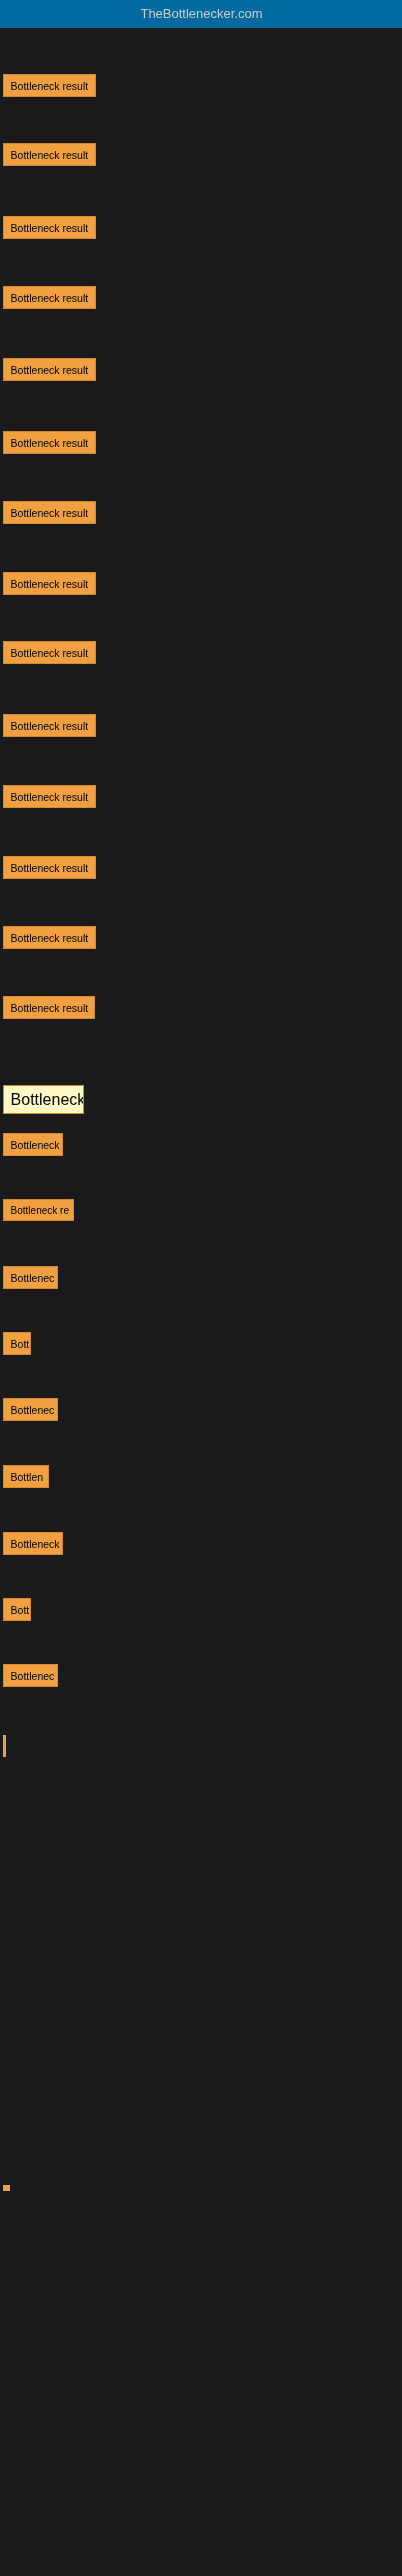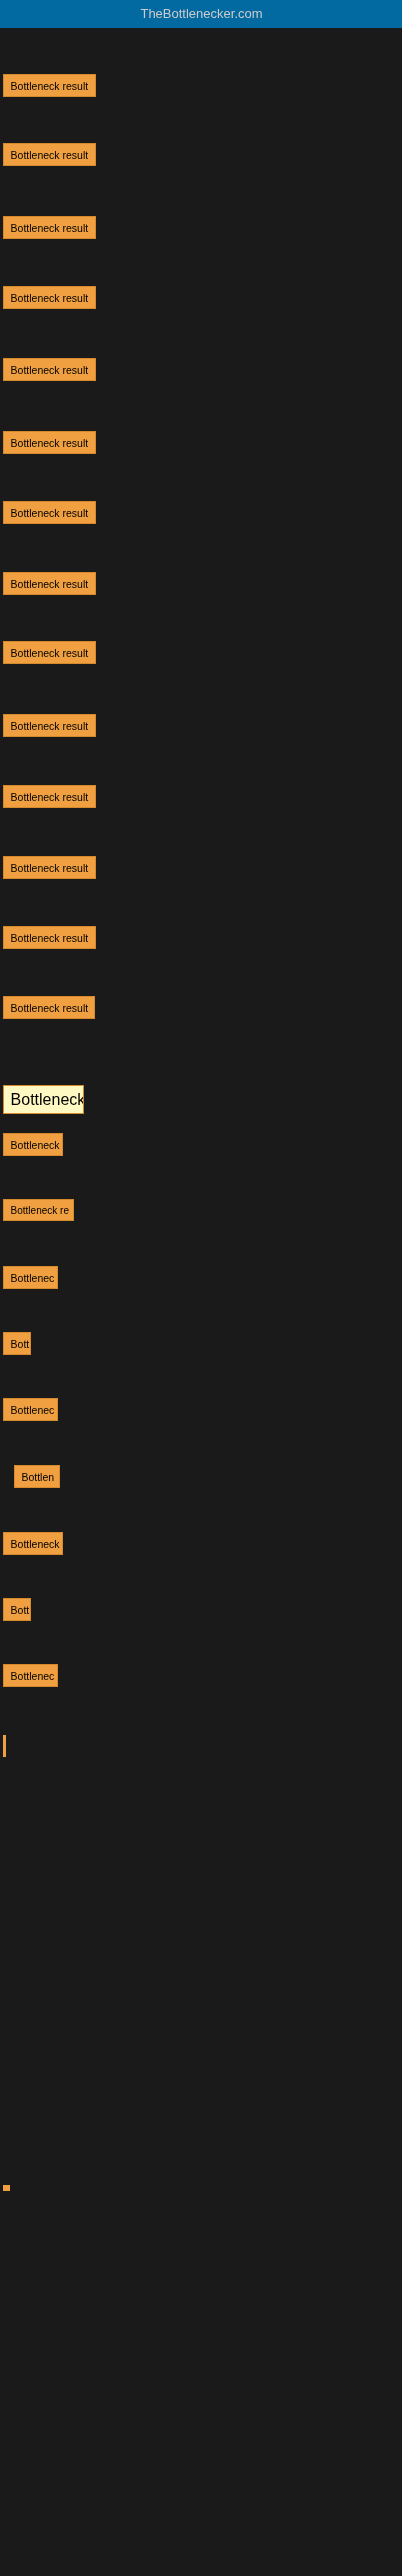--- a/index.html
+++ b/index.html
@@ -43,20 +43,20 @@
     <div style="position: absolute; top: 757px; left: 3.2px; background-color: rgb(240, 160, 64); color: rgb(0, 0, 0); font-size: 10.5px; padding: 4.8px 6.4px; border: 0.8px solid rgb(212, 137, 42); white-space: nowrap; overflow: hidden; max-width: 97px;">Bottleneck result</div>
     <div style="position: absolute; top: 828px; left: 3.2px; background-color: rgb(240, 160, 64); color: rgb(0, 0, 0); font-size: 10.5px; padding: 4.8px 6.4px; border: 0.8px solid rgb(212, 137, 42); white-space: nowrap; overflow: hidden; max-width: 95px;">Bottleneck result</div>
     <div style="position: absolute; top: 898px; left: 3.2px; background-color: rgb(240, 160, 64); color: rgb(0, 0, 0); font-size: 10.5px; padding: 4.8px 6.4px; border: 0.8px solid rgb(212, 137, 42); white-space: nowrap; overflow: hidden; max-width: 93px;">Bottleneck result</div>
     <div style="position: absolute; top: 968px; left: 3.2px; background-color: rgb(240, 160, 64); color: rgb(0, 0, 0); font-size: 10.5px; padding: 4.8px 6.4px; border: 0.8px solid rgb(212, 137, 42); white-space: nowrap; overflow: hidden; max-width: 92px;">Bottleneck result</div>
     <div style="position: absolute; top: 1037px; left: 3.2px; background-color: #fef9c3; color: rgb(0, 0, 0); font-size: 16px; padding: 4.8px 6.4px; border: 0.8px solid rgb(212, 137, 42); white-space: nowrap; overflow: hidden; max-width: 81px; margin-top: 20px;">Bottleneck res</div>
     <div style="position: absolute; top: 1105px; left: 3.2px; background-color: rgb(240, 160, 64); color: rgb(0, 0, 0); font-size: 10.5px; padding: 4.8px 6.4px; border: 0.8px solid rgb(212, 137, 42); white-space: nowrap; overflow: hidden; max-width: 60px;">Bottleneck</div>
     <div style="position: absolute; top: 1171px; left: 3.2px; background-color: rgb(240, 160, 64); color: rgb(0, 0, 0); font-size: 10px; padding: 4.8px 6.4px; border: 0.8px solid rgb(212, 137, 42); white-space: nowrap; overflow: hidden; max-width: 71px;">Bottleneck re</div>
     <div style="position: absolute; top: 1238px; left: 3.2px; background-color: rgb(240, 160, 64); color: rgb(0, 0, 0); font-size: 10.5px; padding: 4.8px 6.4px; border: 0.8px solid rgb(212, 137, 42); white-space: nowrap; overflow: hidden; max-width: 55px;">Bottlenec</div>
     <div style="position: absolute; top: 1304px; left: 3.2px; background-color: rgb(240, 160, 64); color: rgb(0, 0, 0); font-size: 10.5px; padding: 4.8px 6.4px; border: 0.8px solid rgb(212, 137, 42); white-space: nowrap; overflow: hidden; max-width: 28px;">Bott</div>
     <div style="position: absolute; top: 1370px; left: 3.2px; background-color: rgb(240, 160, 64); color: rgb(0, 0, 0); font-size: 10.5px; padding: 4.8px 6.4px; border: 0.8px solid rgb(212, 137, 42); white-space: nowrap; overflow: hidden; max-width: 55px;">Bottlenec</div>
-    <div style="position: absolute; top: 1437px; left: 14px; background-color: rgb(240, 160, 64); color: rgb(0, 0, 0); font-size: 10.5px; padding: 4.8px 6.4px; border: 0.8px solid rgb(212, 137, 42); white-space: nowrap; overflow: hidden; max-width: 46px;">Bottlen</div>
+    <div style="position: absolute; top: 1437px; left: 3px; background-color: rgb(240, 160, 64); color: rgb(0, 0, 0); font-size: 10.5px; padding: 4.8px 6.4px; border: 0.8px solid rgb(212, 137, 42); white-space: nowrap; overflow: hidden; max-width: 46px;">Bottlen</div>
     <div style="position: absolute; top: 1504px; left: 3.2px; background-color: rgb(240, 160, 64); color: rgb(0, 0, 0); font-size: 10.5px; padding: 4.8px 6.4px; border: 0.8px solid rgb(212, 137, 42); white-space: nowrap; overflow: hidden; max-width: 60px;">Bottleneck</div>
     <div style="position: absolute; top: 1570px; left: 3.2px; background-color: rgb(240, 160, 64); color: rgb(0, 0, 0); font-size: 10.5px; padding: 4.8px 6.4px; border: 0.8px solid rgb(212, 137, 42); white-space: nowrap; overflow: hidden; max-width: 28px;">Bott</div>
     <div style="position: absolute; top: 1636px; left: 3.2px; background-color: rgb(240, 160, 64); color: rgb(0, 0, 0); font-size: 10.5px; padding: 4.8px 6.4px; border: 0.8px solid rgb(212, 137, 42); white-space: nowrap; overflow: hidden; max-width: 55px;">Bottlenec</div>
     <div style="position: absolute; top: 1707px; left: 3.2px; width: 2.4px; height: 22.5px; background-color: rgb(240, 160, 64);"></div>
     <div style="position: absolute; top: 2157px; left: 3.2px; width: 6.4px; height: 6.4px; background-color: rgb(240, 160, 64);"></div>
   </div>
 
 
 </body></html>

